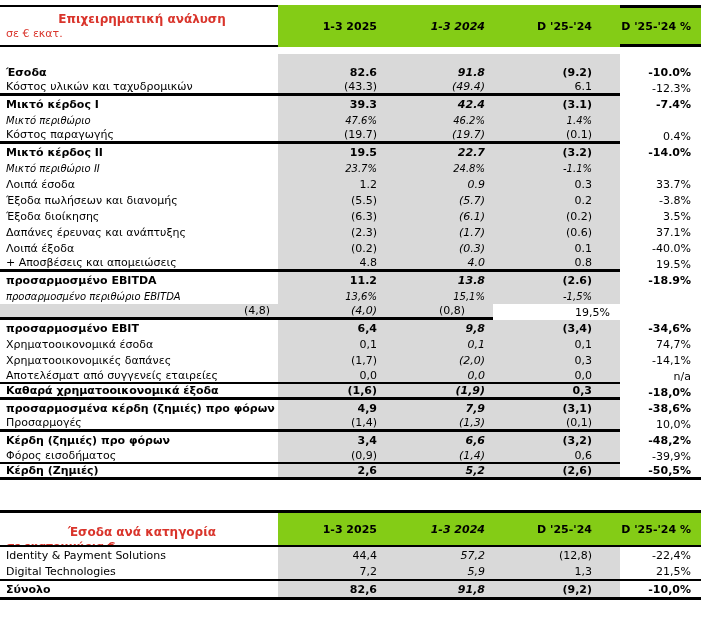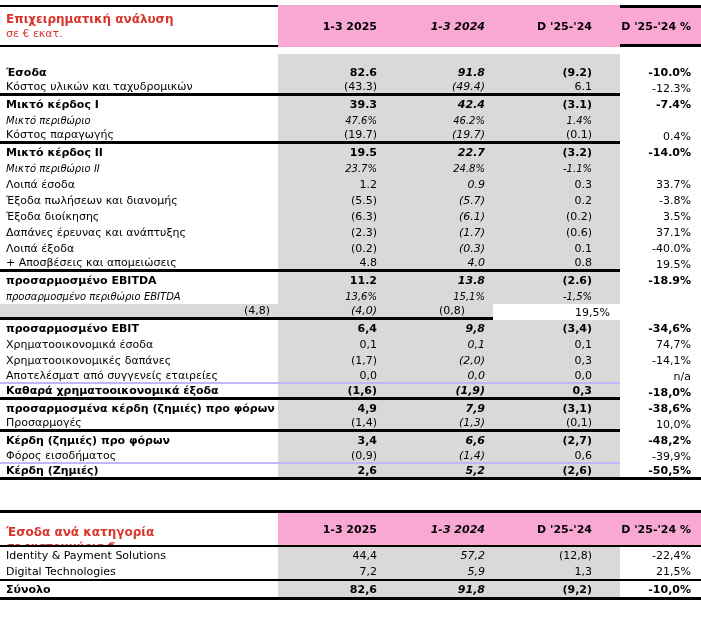--- a/index.html
+++ b/index.html
@@ -11,23 +11,23 @@
   .row{display:grid;grid-template-columns:278px 107px 108px 127px 81px;box-sizing:border-box;}
   .row > div{box-sizing:border-box;display:flex;align-items:center;overflow:hidden;white-space:nowrap;}
   .c0{justify-content:flex-start;padding-left:6px;text-align:left;}
   .c1{justify-content:flex-end;padding-right:8px;text-align:right;}
   .c2{justify-content:flex-end;padding-right:8px;text-align:right;font-style:italic;}
   .c3{justify-content:flex-end;padding-right:28px;text-align:center;}
   .c4{justify-content:flex-end;padding-right:10px;text-align:center;}
 
   
   .hdr{height:42px;}
-  .hdr .hd{background:#f9a8d4;font-weight:700;}
+  .hdr .hd{background:#84cc16;font-weight:700;}
   .t1 .hdr .c0{border-top:2px solid #000;border-bottom:2px solid #000;display:block;padding-top:5px;}
-  .ttl{font-size:12px;font-weight:700;color:#d9342b;line-height:15px;}
+  .ttl{font-size:12px;font-weight:700;color:#d9342b;line-height:15px;text-align:center;}
   .sub{font-size:11px;color:#d9342b;line-height:14px;}
   .t2 .sub{font-weight:700;}
   .t1 .hdr .c4{position:relative;}
   .t1 .hdr .c4::before{content:"";position:absolute;left:-35px;right:0;top:0;height:3px;background:#000;}
   .t1 .hdr .c4::after{content:"";position:absolute;left:-35px;right:0;bottom:0;height:3px;background:#000;}
 
   .t2{margin-top:30px;}
   .t2 .hdr{height:37px;border-top:3px solid #000;}
   .t2 .hdr > div{border-bottom:2px solid #000;}
   .t2 .hdr .c0{display:block;padding-top:12px;}
@@ -39,21 +39,21 @@
   .t2 .body{height:17px;}
   .t2 .body.bold{height:19px;}
   .t1 .body .c1,.t1 .body .c2,.t1 .body .c3,
   .t1 .spacer .c1,.t1 .spacer .c2,.t1 .spacer .c3,
   .t2 .body .c1,.t2 .body .c2,.t2 .body .c3{background:#d9d9d9;}
 
   .bold{font-weight:700;}
   .italic{font-style:italic;font-size:10px;}
 
   .bb-thick .c0,.bb-thick .c1,.bb-thick .c2,.bb-thick .c3{border-bottom:3px solid #000;}
-  .bb-thin  .c0,.bb-thin  .c1,.bb-thin  .c2,.bb-thin  .c3{border-bottom:2px solid #c4b5fd;}
+  .bb-thin  .c0,.bb-thin  .c1,.bb-thin  .c2,.bb-thin  .c3{border-bottom:2px solid #000000;}
   .bb-thick-full > div{border-bottom:3px solid #000;}
   .bb-thin-full  > div{border-bottom:2px solid #000;}
 </style>
 </head>
 <body>
 
 <div class="page">
 
   <section class="tbl t1">
     <div class="row hdr">
@@ -238,21 +238,21 @@
           <div class="c0">Προσαρμογές</div>
           <div class="c1">(1,4)</div>
           <div class="c2">(1,3)</div>
           <div class="c3">(0,1)</div>
           <div class="c4">10,0%</div>
         </div>
         <div class="row body bold">
           <div class="c0">Κέρδη (ζημιές) προ φόρων</div>
           <div class="c1">3,4</div>
           <div class="c2">6,6</div>
-          <div class="c3">(2,7)</div>
+          <div class="c3">(3,2)</div>
           <div class="c4">-48,2%</div>
         </div>
         <div class="row body normal bb-thin">
           <div class="c0">Φόρος εισοδήματος</div>
           <div class="c1">(0,9)</div>
           <div class="c2">(1,4)</div>
           <div class="c3">0,6</div>
           <div class="c4">-39,9%</div>
         </div>
         <div class="row body bold bb-thick-full">

